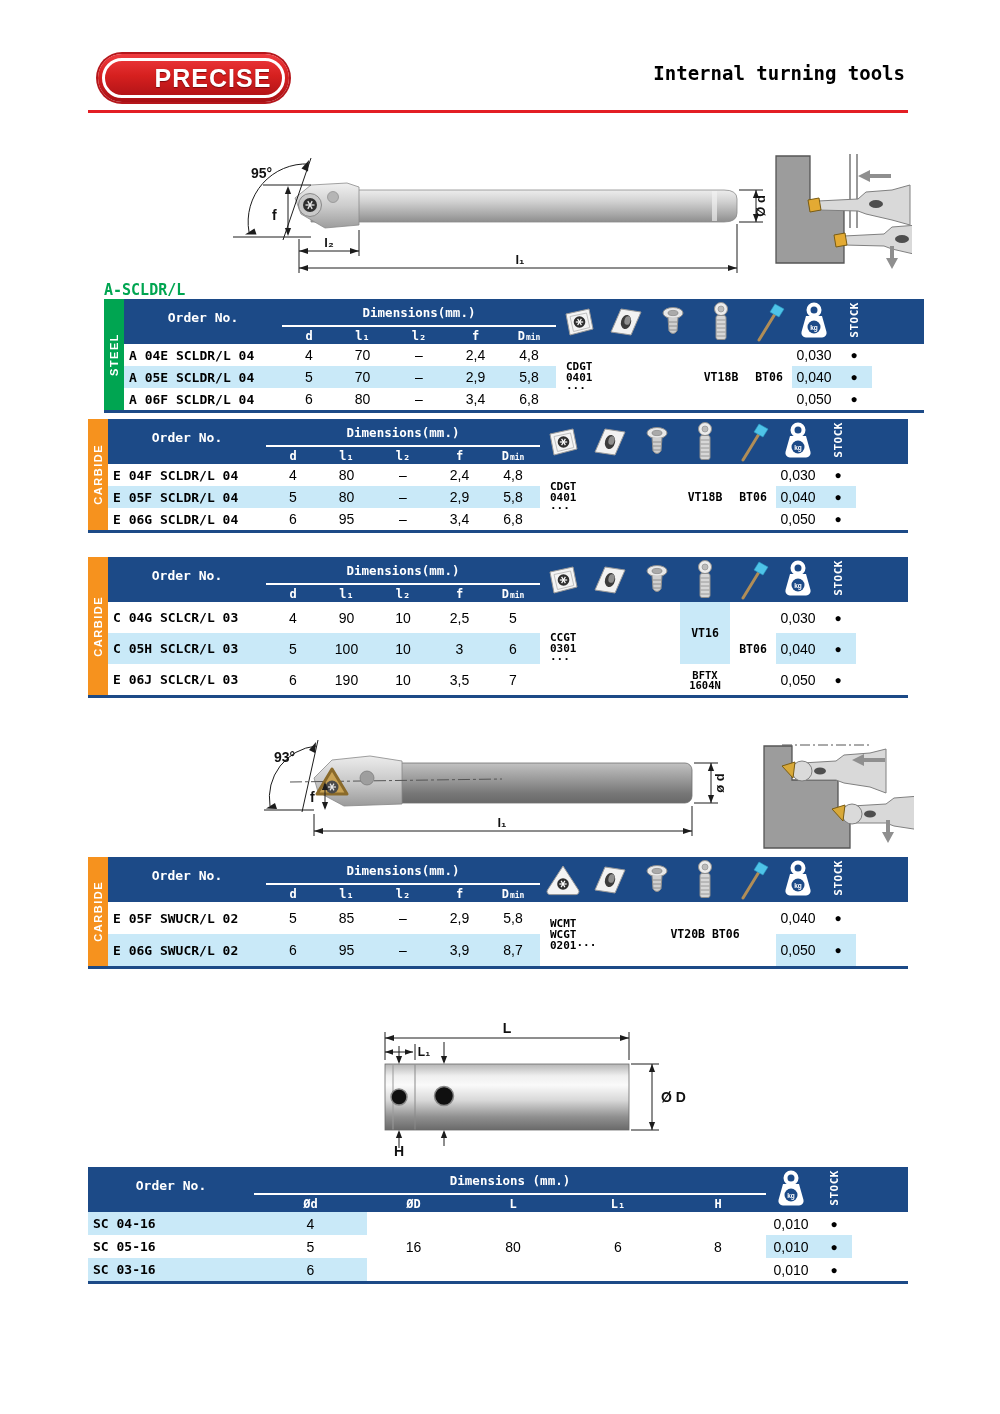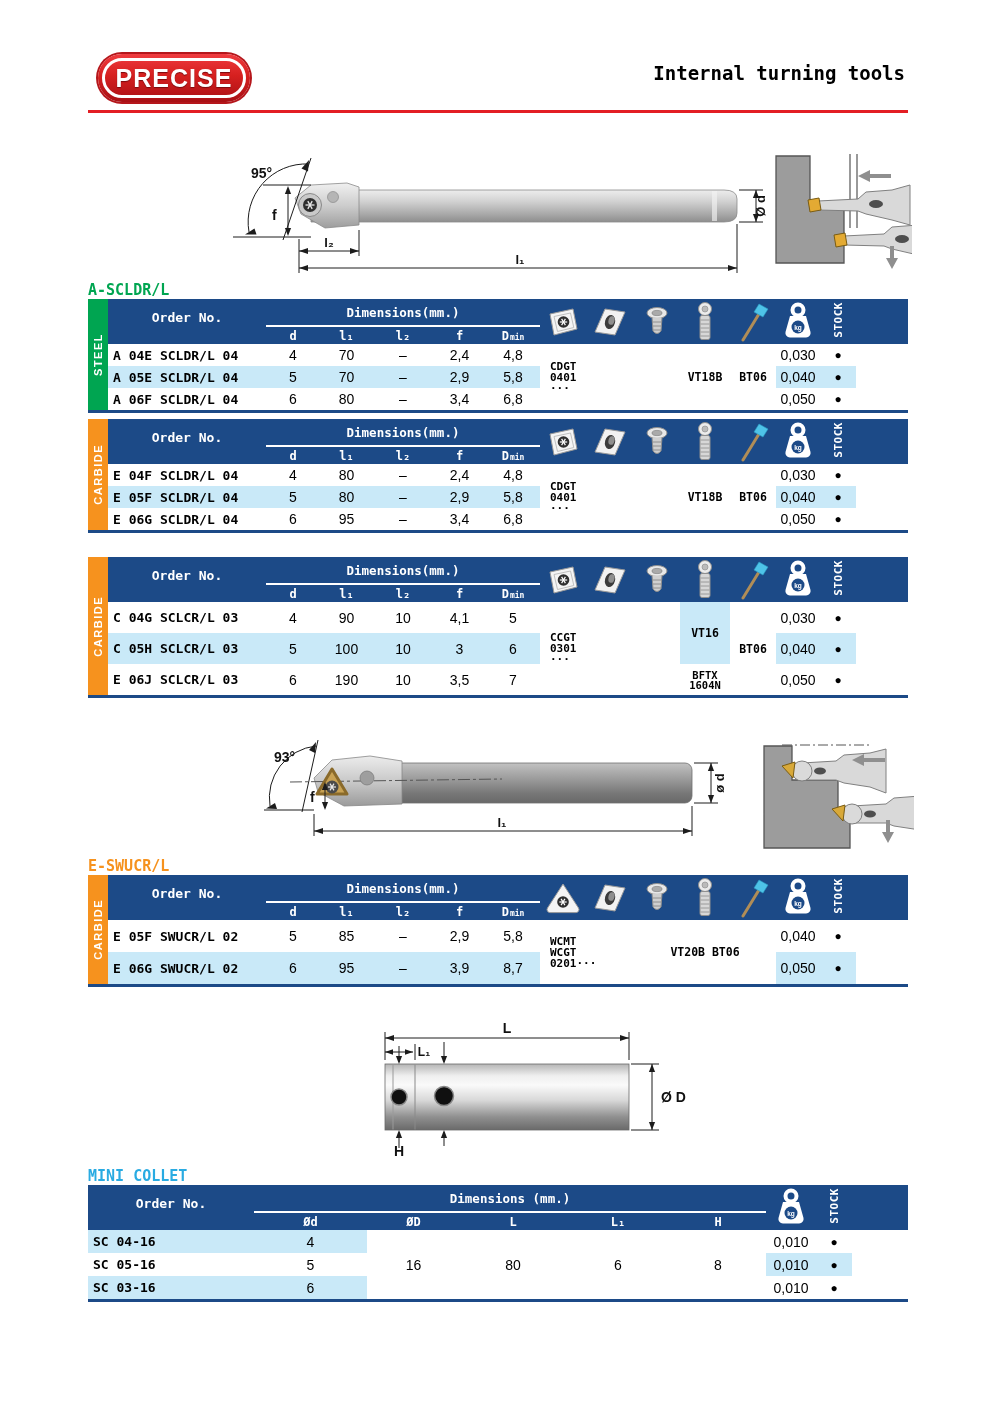--- a/index.html
+++ b/index.html
@@ -3,21 +3,21 @@
 <meta charset="utf-8">
 <style>
   html,body{margin:0;padding:0;background:#fff;}
   .page{position:relative;width:1000px;height:1414px;background:#fff;overflow:hidden;
         font-family:"Liberation Sans",sans-serif;}
   .abs{position:absolute;}
 
   
   .logo{position:absolute;left:98px;top:54px;width:152px;height:48px;border-radius:24px;
         background:linear-gradient(180deg,#ef3b3f 0%,#d6201f 45%,#a81015 100%);
-        box-shadow:0 0 0 2px #b5161b;display:flex;align-items:center;justify-content:center;}
+        box-shadow:0 0 0 2px #b5161b;display:flex;align-items:center;justify-content:center;padding-left:39px;}
   .logo::before{content:"";position:absolute;inset:4px;border:3px solid #fff;border-radius:20px;}
   .logo span{position:relative;font:bold 25px "Liberation Sans",sans-serif;color:#fff;
         letter-spacing:1px;text-shadow:0 1px 1px #7a0a0e;}
   .brand-title{position:absolute;right:95px;top:62px;font:bold 19px "DejaVu Sans Mono",monospace;color:#000;}
   .redline{position:absolute;left:88px;top:110px;width:820px;height:3px;background:#e31e24;}
 
   
   .tbl{position:absolute;width:820px;}
   .tbl-title{font:bold 15px "DejaVu Sans Mono",monospace;height:16px;margin-bottom:2px;}
   .green{color:#00a551;} .orange{color:#f6921e;} .cyanc{color:#29abe2;}
@@ -134,21 +134,21 @@
     <g id="toolA">
       <path d="M56,53 L96,51 L104,44 L130,42 L148,37 L148,77 L130,72 L104,66 L96,63 L56,62 Z" fill="#d9d9d9" stroke="#808080"></path>
       <ellipse cx="114" cy="56" rx="7" ry="4" fill="#4e4e4e"></ellipse>
       <polygon points="46,52 57,50 59,62 48,64" fill="#e3aa33" stroke="#7a5c12"></polygon>
     </g>
     <use href="#toolA" transform="translate(26,35)"></use>
     <polygon points="96,28 108,22 108,26 129,26 129,30 108,30 108,34" fill="#8f8f8f"></polygon>
     <polygon points="128,98 132,98 132,110 136,110 130,121 124,110 128,110" fill="#8f8f8f"></polygon>
   </svg>
 
-  <div class="tbl" style="left:88px;top:281px">
+  <div class="tbl" style="left:104px;top:281px">
     <div class="tbl-title green">A-SCLDR/L</div>
     <div class="tbl-wrap withside">
       <div class="side greenbg">
           <span>STEEL</span>
         </div>
       <table class="t22">
         <colgroup>
             <col style="width:158px">
             <col style="width:54px">
             <col style="width:53px">
@@ -521,21 +521,21 @@
             <th>f</th>
             <th><span>D</span><span class="subm">min</span></th>
           </tr>
         </thead>
         <tbody>
           <tr>
             <td class="order">C 04G SCLCR/L 03</td>
             <td>4</td>
             <td>90</td>
             <td>10</td>
-            <td>4,1</td>
+            <td>2,5</td>
             <td>5</td>
             <td class="ins" rowspan="3" colspan="2">
               <div class="ins-block">
                   <div>CCGT</div>
                   <div>0301</div>
                   <div>···</div>
                 </div>
               </td>
             <td class="lab" rowspan="3"></td>
             <td class="lab hl" rowspan="2">VT16</td>
@@ -636,21 +636,20 @@
       <circle cx="50" cy="35" r="10" fill="#dadada" stroke="#808080"></circle>
       <polygon points="30,30 43,26 41,42" fill="#d8a93a" stroke="#7a5c12"></polygon>
       <ellipse cx="68" cy="35" rx="6" ry="3.5" fill="#4e4e4e"></ellipse>
     </g>
     <use href="#toolB" transform="translate(50,43)"></use>
     <polygon points="100,24 112,18 112,22 133,22 133,26 112,26 112,30" fill="#8f8f8f"></polygon>
     <polygon points="134,84 138,84 138,96 142,96 136,107 130,96 134,96" fill="#8f8f8f"></polygon>
   </svg>
 
   <div class="tbl" style="left:88px;top:857px">
-    <div class="tbl-title orange">E-SWUCR/L</div>
     <div class="tbl-wrap withside">
       <div class="side orangebg">
           <span>CARBIDE</span>
         </div>
       <table class="t32">
         <colgroup>
             <col style="width:158px">
             <col style="width:54px">
             <col style="width:53px">
             <col style="width:60px">
@@ -814,21 +813,20 @@
       <polygon points="300,52 296.9,60 303.1,60"></polygon>
         <polygon points="300,118 296.9,110 303.1,110"></polygon>
     </g>
     <text class="dimlbl14" x="155" y="21" text-anchor="middle">L</text>
     <text class="dimlbl12" x="72" y="44" text-anchor="middle">L₁</text>
     <text class="dimlbl14" x="47" y="144" text-anchor="middle">H</text>
     <text class="dimlbl14" x="309" y="90">Ø D</text>
   </svg>
 
   <div class="tbl" style="left:88px;top:1167px">
-    <div class="tbl-title cyanc">MINI COLLET</div>
     <div class="tbl-wrap">
       <table class="mini-table t23">
         <colgroup>
             <col style="width:166px">
             <col style="width:113px">
             <col style="width:93px">
             <col style="width:106px">
             <col style="width:104px">
             <col style="width:96px">
             <col style="width:50px">

